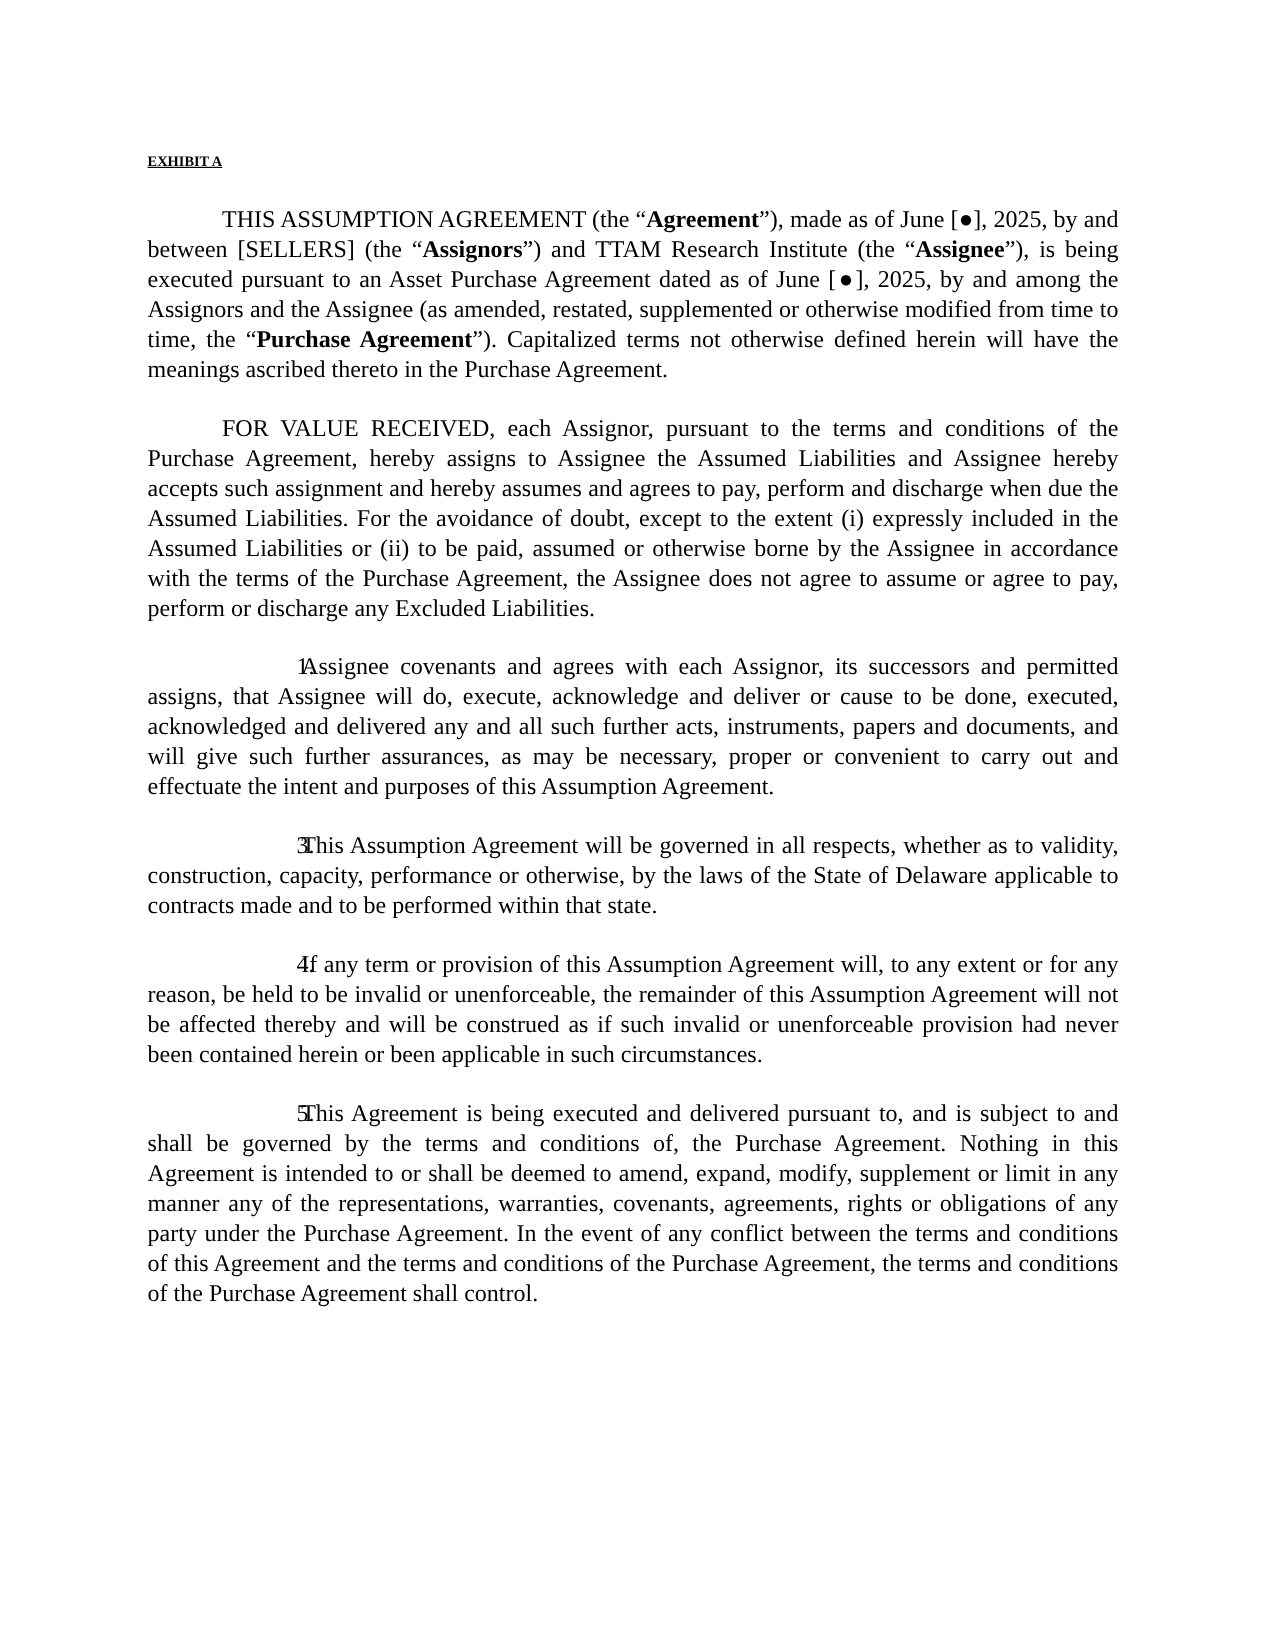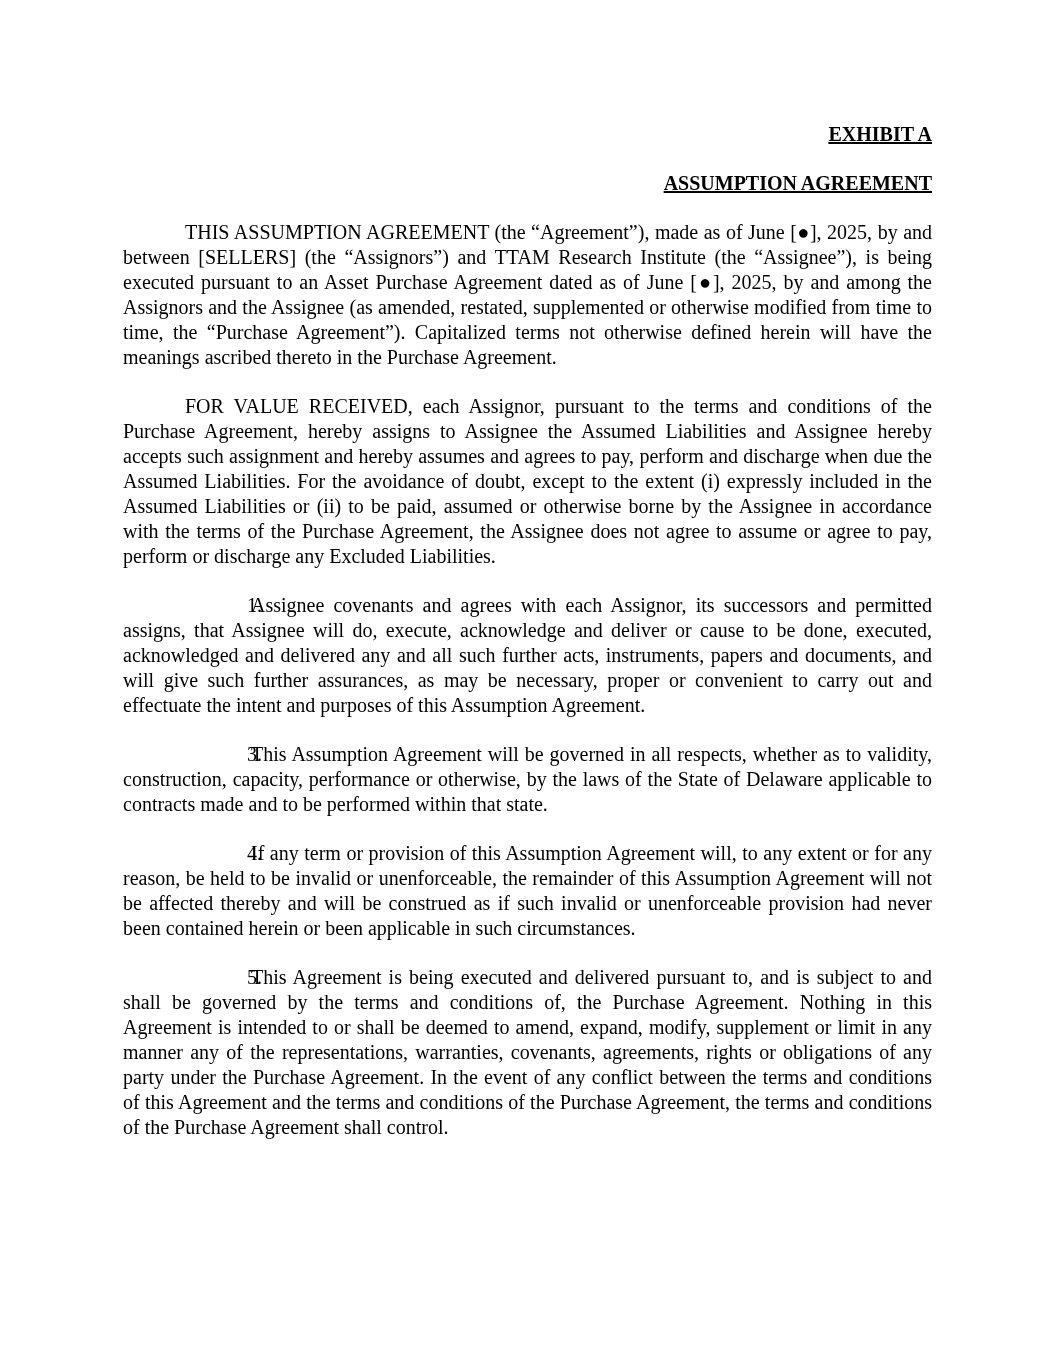--- a/index.html
+++ b/index.html
@@ -13,50 +13,49 @@
     font-family: "Liberation Serif", "DejaVu Serif", serif;
     color: #000000;
   }
   .page {
     box-sizing: border-box;
     width: 1055px;
     min-height: 1365px;
     padding: 122px 123px 60px 123px;
   }
   .doc-title {
-    font-size: 20px;
+    font-size: 12px;
     line-height: 25px;
     font-weight: bold;
     text-decoration: underline;
-    text-align: right;
+    text-align: left;
     margin: 0 0 24px 0;
   }
   .para {
     font-size: 20px;
     line-height: 25px;
     text-align: justify;
     text-indent: 62px;
     margin: 0 0 24px 0;
   }
   .para b {
-    font-weight: normal;
+    font-weight: bold;
     margin-top: 36px;
   }
   .para-num {
     display: inline-block;
     width: 66px;
     font-weight: normal;
   }
 </style>
 </head>
 <body>
 
 <div class="page">
   <div class="doc-title">EXHIBIT A</div>
-  <div class="doc-title">ASSUMPTION AGREEMENT</div>
   <div id="doc-body">
       <p class="para"><span>THIS ASSUMPTION AGREEMENT (the “</span><b>Agreement</b><span>”), made as of June [●], 2025, by and between [SELLERS] (the “</span><b>Assignors</b><span>”) and TTAM Research Institute (the “</span><b>Assignee</b><span>”), is being executed pursuant to an Asset Purchase Agreement dated as of June [●], 2025, by and among the Assignors and the Assignee (as amended, restated, supplemented or otherwise modified from time to time, the “</span><b>Purchase Agreement</b><span>”).  Capitalized terms not otherwise defined herein will have the meanings ascribed thereto in the Purchase Agreement.</span></p>
       <p class="para"><span>FOR VALUE RECEIVED, each Assignor, pursuant to the terms and conditions of the Purchase Agreement, hereby assigns to Assignee the Assumed Liabilities and Assignee hereby accepts such assignment and hereby assumes and agrees to pay, perform and discharge when due the Assumed Liabilities.  For the avoidance of doubt, except to the extent (i) expressly included in the Assumed Liabilities or (ii) to be paid, assumed or otherwise borne by the Assignee in accordance with the terms of the Purchase Agreement, the Assignee does not agree to assume or agree to pay, perform or discharge any Excluded Liabilities.</span></p>
       <p class="para"><span class="para-num">1.</span><span>Assignee covenants and agrees with each Assignor, its successors and permitted assigns, that Assignee will do, execute, acknowledge and deliver or cause to be done, executed, acknowledged and delivered any and all such further acts, instruments, papers and documents, and will give such further assurances, as may be necessary, proper or convenient to carry out and effectuate the intent and purposes of this Assumption Agreement.</span></p>
       <p class="para"><span class="para-num">3.</span><span>This Assumption Agreement will be governed in all respects, whether as to validity, construction, capacity, performance or otherwise, by the laws of the State of Delaware applicable to contracts made and to be performed within that state.</span></p>
       <p class="para"><span class="para-num">4.</span><span>If any term or provision of this Assumption Agreement will, to any extent or for any reason, be held to be invalid or unenforceable, the remainder of this Assumption Agreement will not be affected thereby and will be construed as if such invalid or unenforceable provision had never been contained herein or been applicable in such circumstances.</span></p>
       <p class="para"><span class="para-num">5.</span><span>This Agreement is being executed and delivered pursuant to, and is subject to and shall be governed by the terms and conditions of, the Purchase Agreement.  Nothing in this Agreement is intended to or shall be deemed to amend, expand, modify, supplement or limit in any manner any of the representations, warranties, covenants, agreements, rights or obligations of any party under the Purchase Agreement.  In the event of any conflict between the terms and conditions of this Agreement and the terms and conditions of the Purchase Agreement, the terms and conditions of the Purchase Agreement shall control.</span></p>
     </div>
 </div>
 

